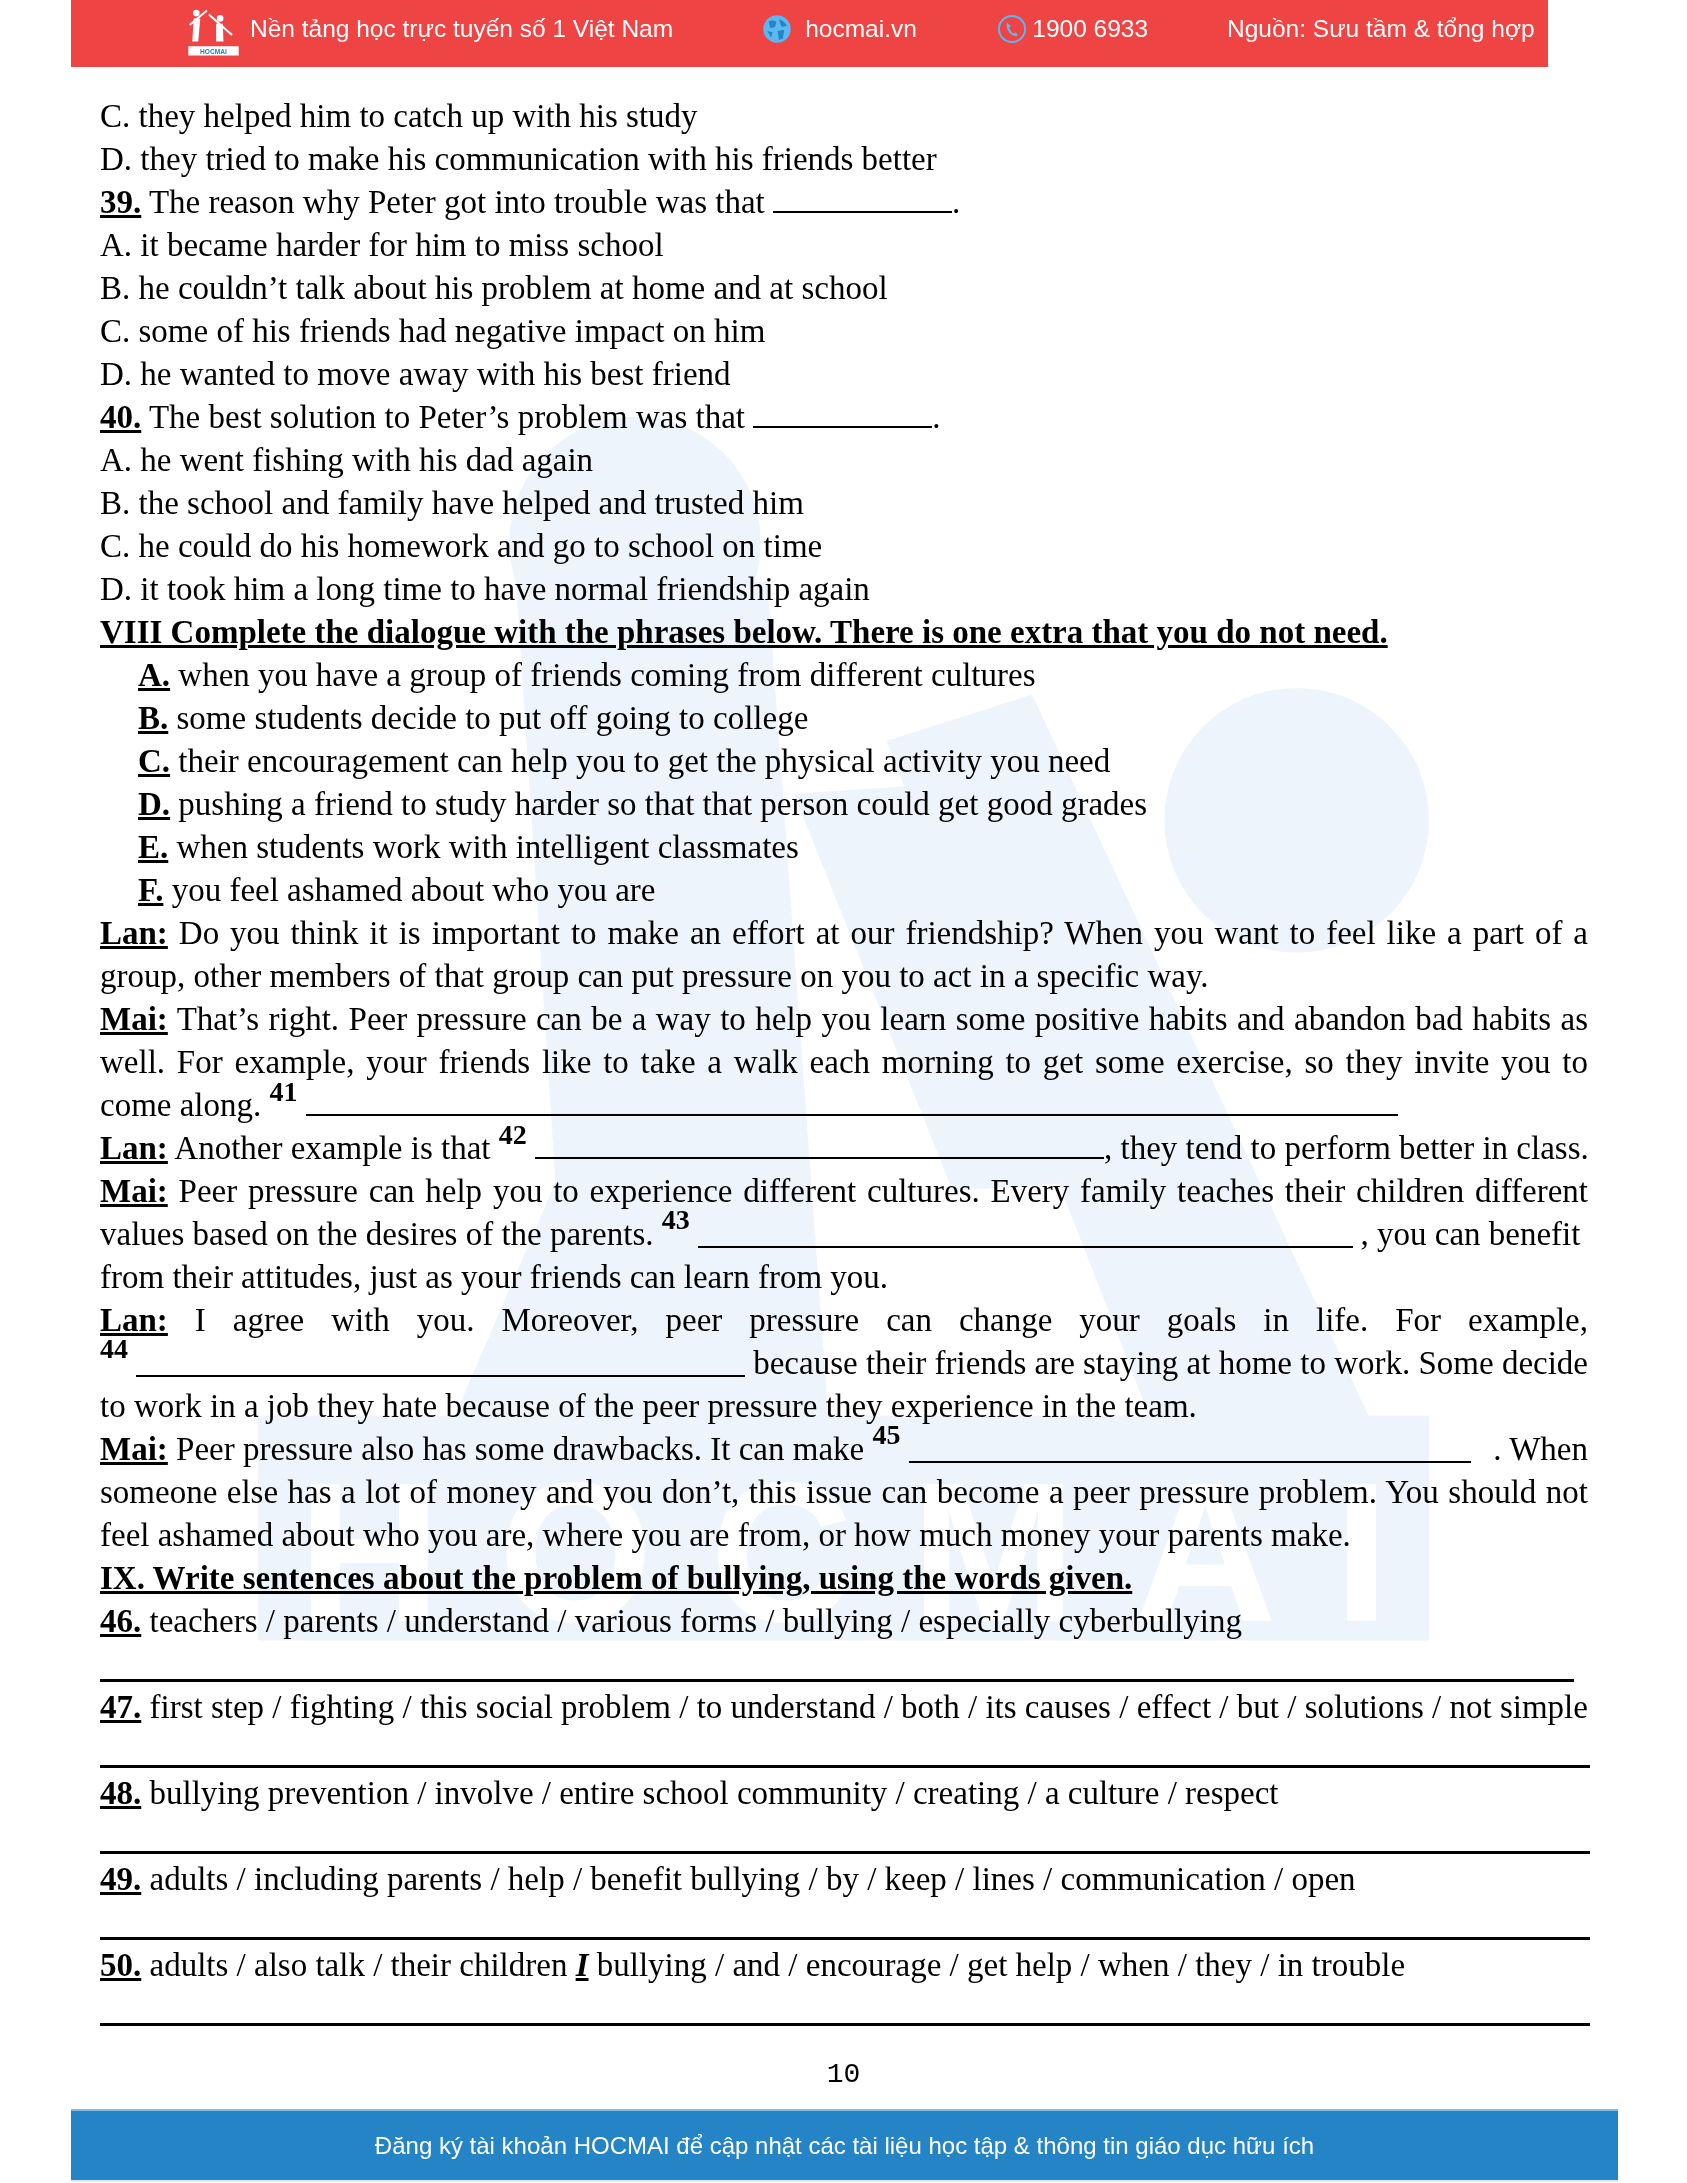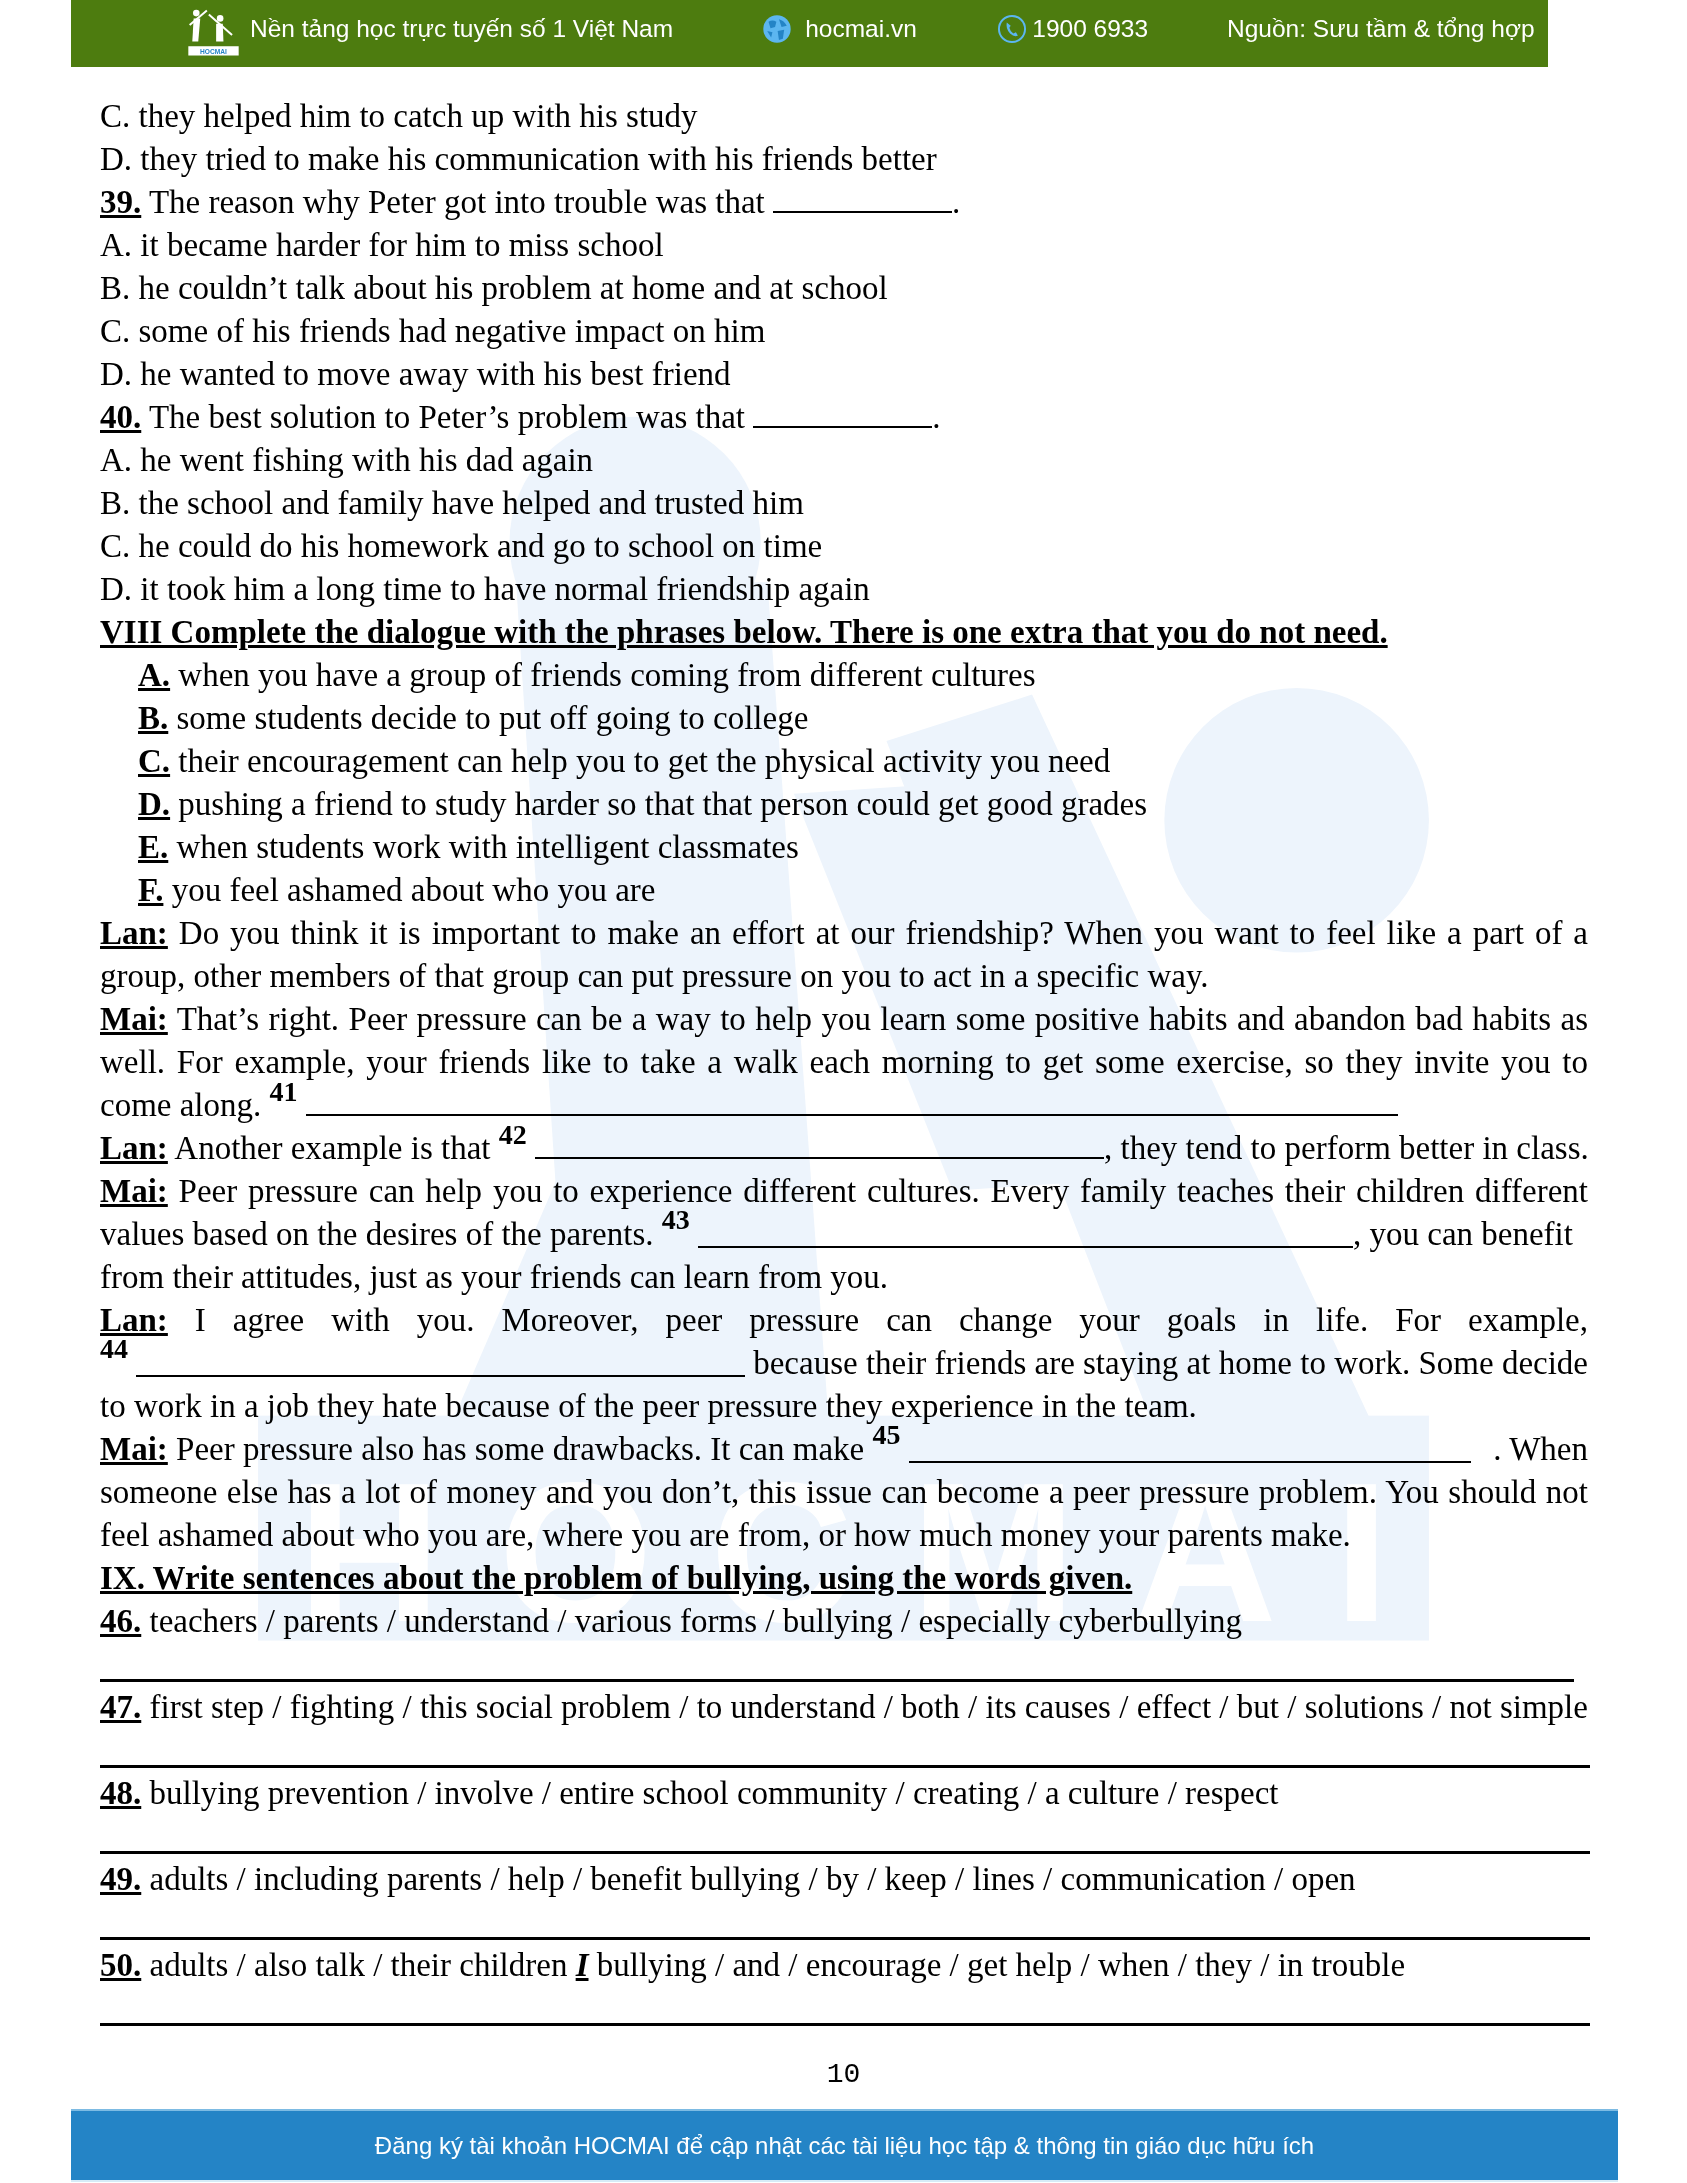--- a/index.html
+++ b/index.html
@@ -1,18 +1,18 @@
 <!DOCTYPE html>
 <html style="font-size:10.6px"><head>
 <meta charset="utf-8">
 <style>
   html, body { margin:0; padding:0; }
   body { width:1687px; height:2183px; position:relative; background:#ffffff; overflow:hidden;
          font-family:"Liberation Serif","DejaVu Serif",serif; color:#000; }
-  .hdr { position:absolute; left:71px; top:0; width:1477px; height:67px; background:#4d7c0f;
+  .hdr { position:absolute; left:71px; top:0; width:1477px; height:67px; background:#ef4444;
          font-family:"Liberation Sans","DejaVu Sans",sans-serif; color:#fff; }
   .hdr .item { position:absolute; top:0; height:58px; display:flex; align-items:center; font-size:24.5px; }
   .logo { position:absolute; left:116px; top:5.3px; width:53px; height:52px; }
   .ic { width:30px; height:30px; margin-right:13.2px; }
   .watermark { position:absolute; left:0; top:0; width:1687px; height:2183px; pointer-events:none; }
   .content { position:absolute; left:100px; top:95px; width:1488px; font-size:33px; line-height:43px; }
   .line { height:43px; white-space:nowrap; position:relative; }
   .just { text-align:justify; text-align-last:justify; white-space:normal; }
   .ind { padding-left:38px; }
   b { font-weight:bold;text-decoration:underline; }
@@ -98,21 +98,21 @@
   <div class="line ind"><b>E.</b> <span>when students work with intelligent classmates</span></div>
   <div class="line ind"><b>F.</b> <span>you feel ashamed about who you are</span></div>
 
   <div class="line just"><b>Lan:</b> <span>Do you think it is important to make an effort at our friendship? When you want to feel like a part of a</span></div>
   <div class="line"><span>group, other members of that group can put pressure on you to act in a specific way.</span></div>
   <div class="line just"><b>Mai:</b> <span>That’s right. Peer pressure can be a way to help you learn some positive habits and abandon bad habits as</span></div>
   <div class="line just"><span>well. For example, your friends like to take a walk each morning to get some exercise, so they invite you to</span></div>
   <div class="line"><span>come along.</span> <sup>41</sup> <span class="blank" style="width:1092px;"></span></div>
   <div class="line"><b>Lan:</b> <span>Another example is that</span> <sup>42</sup> <span class="blank" style="width:569px;"></span><span>, they tend to perform better in class.</span></div>
   <div class="line just"><b>Mai:</b> <span>Peer pressure can help you to experience different cultures. Every family teaches their children different</span></div>
-  <div class="line" style="display:flex;"><span>values based on the desires of the parents.</span>&nbsp;<sup>43</sup>&nbsp;<span class="blank" style="width:655px;height:33px;"></span><span style="flex:1;text-align:left;">, you can benefit</span></div>
+  <div class="line" style="display:flex;"><span>values based on the desires of the parents.</span>&nbsp;<sup>43</sup>&nbsp;<span class="blank" style="width:655px;height:33px;"></span><span style="flex:1;text-align:center;">, you can benefit</span></div>
   <div class="line"><span>from their attitudes, just as your friends can learn from you.</span></div>
   <div class="line just"><b>Lan:</b> <span>I agree with you. Moreover, peer pressure can change your goals in life. For example,</span></div>
   <div class="line" style="display:flex;"><sup>44</sup>&nbsp;<span class="blank" style="width:609px;height:33px;"></span><span style="flex:1;text-align:right;">because their friends are staying at home to work. Some decide</span></div>
   <div class="line"><span>to work in a job they hate because of the peer pressure they experience in the team.</span></div>
   <div class="line" style="display:flex;"><b>Mai:</b>&nbsp;<span>Peer pressure also has some drawbacks. It can make</span>&nbsp;<sup>45</sup>&nbsp;<span class="blank" style="width:562px;height:33px;"></span><span style="flex:1;text-align:right;">. When</span></div>
   <div class="line just"><span>someone else has a lot of money and you don’t, this issue can become a peer pressure problem. You should not</span></div>
   <div class="line"><span>feel ashamed about who you are, where you are from, or how much money your parents make.</span></div>
 
   <div class="line"><b>IX. Write sentences about the problem of bullying, using the words given.</b></div>
 

